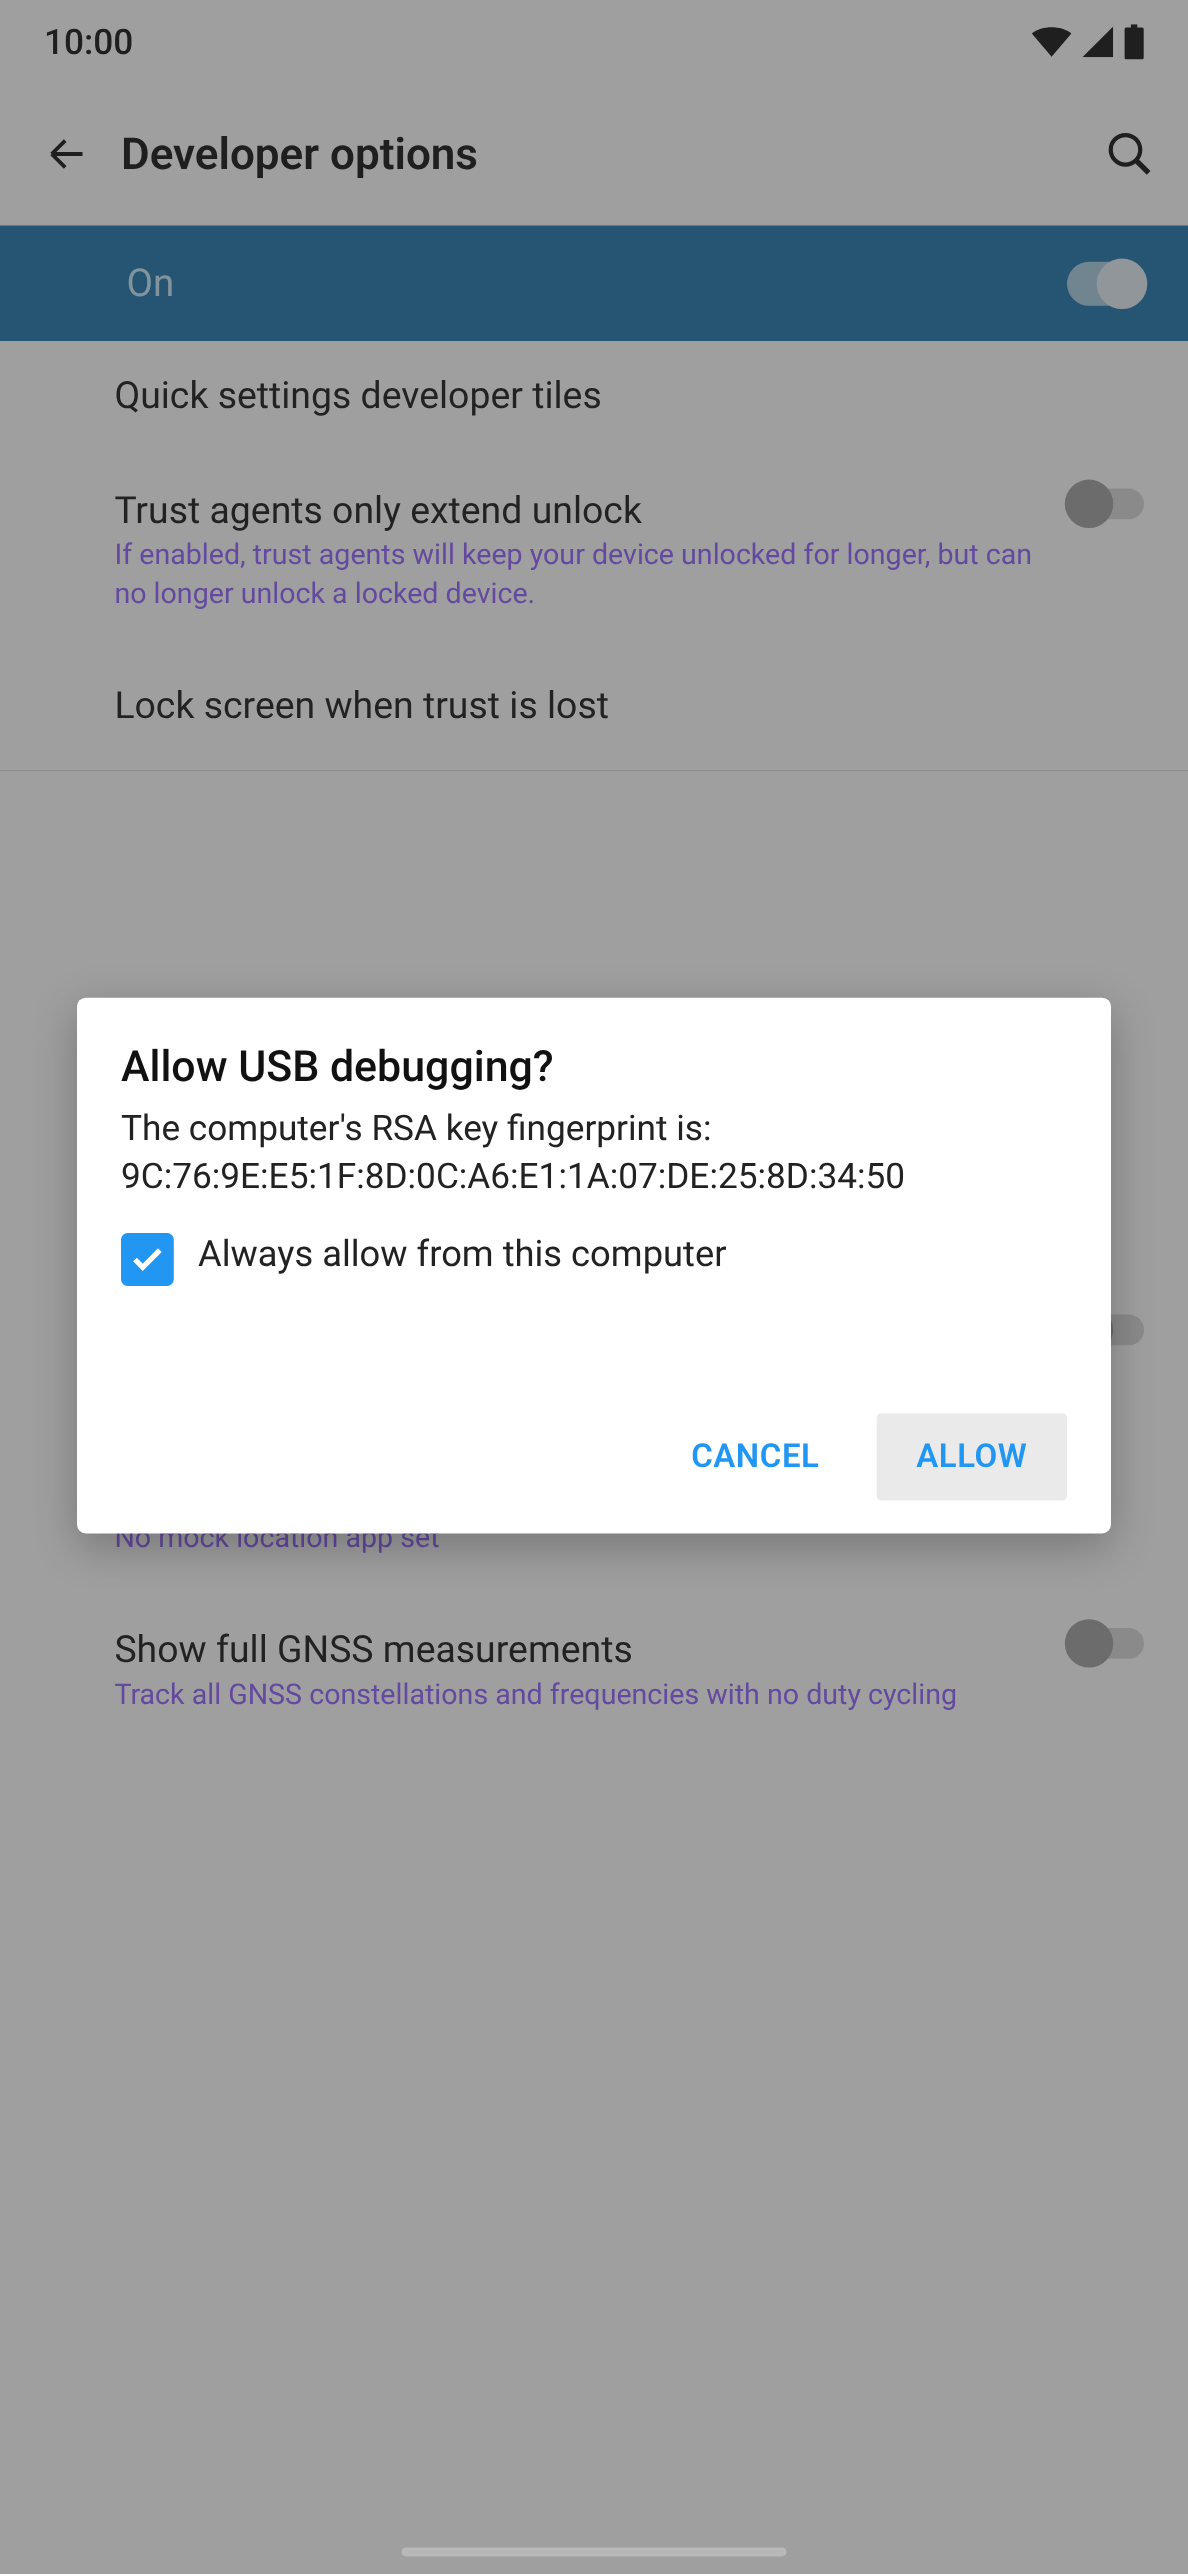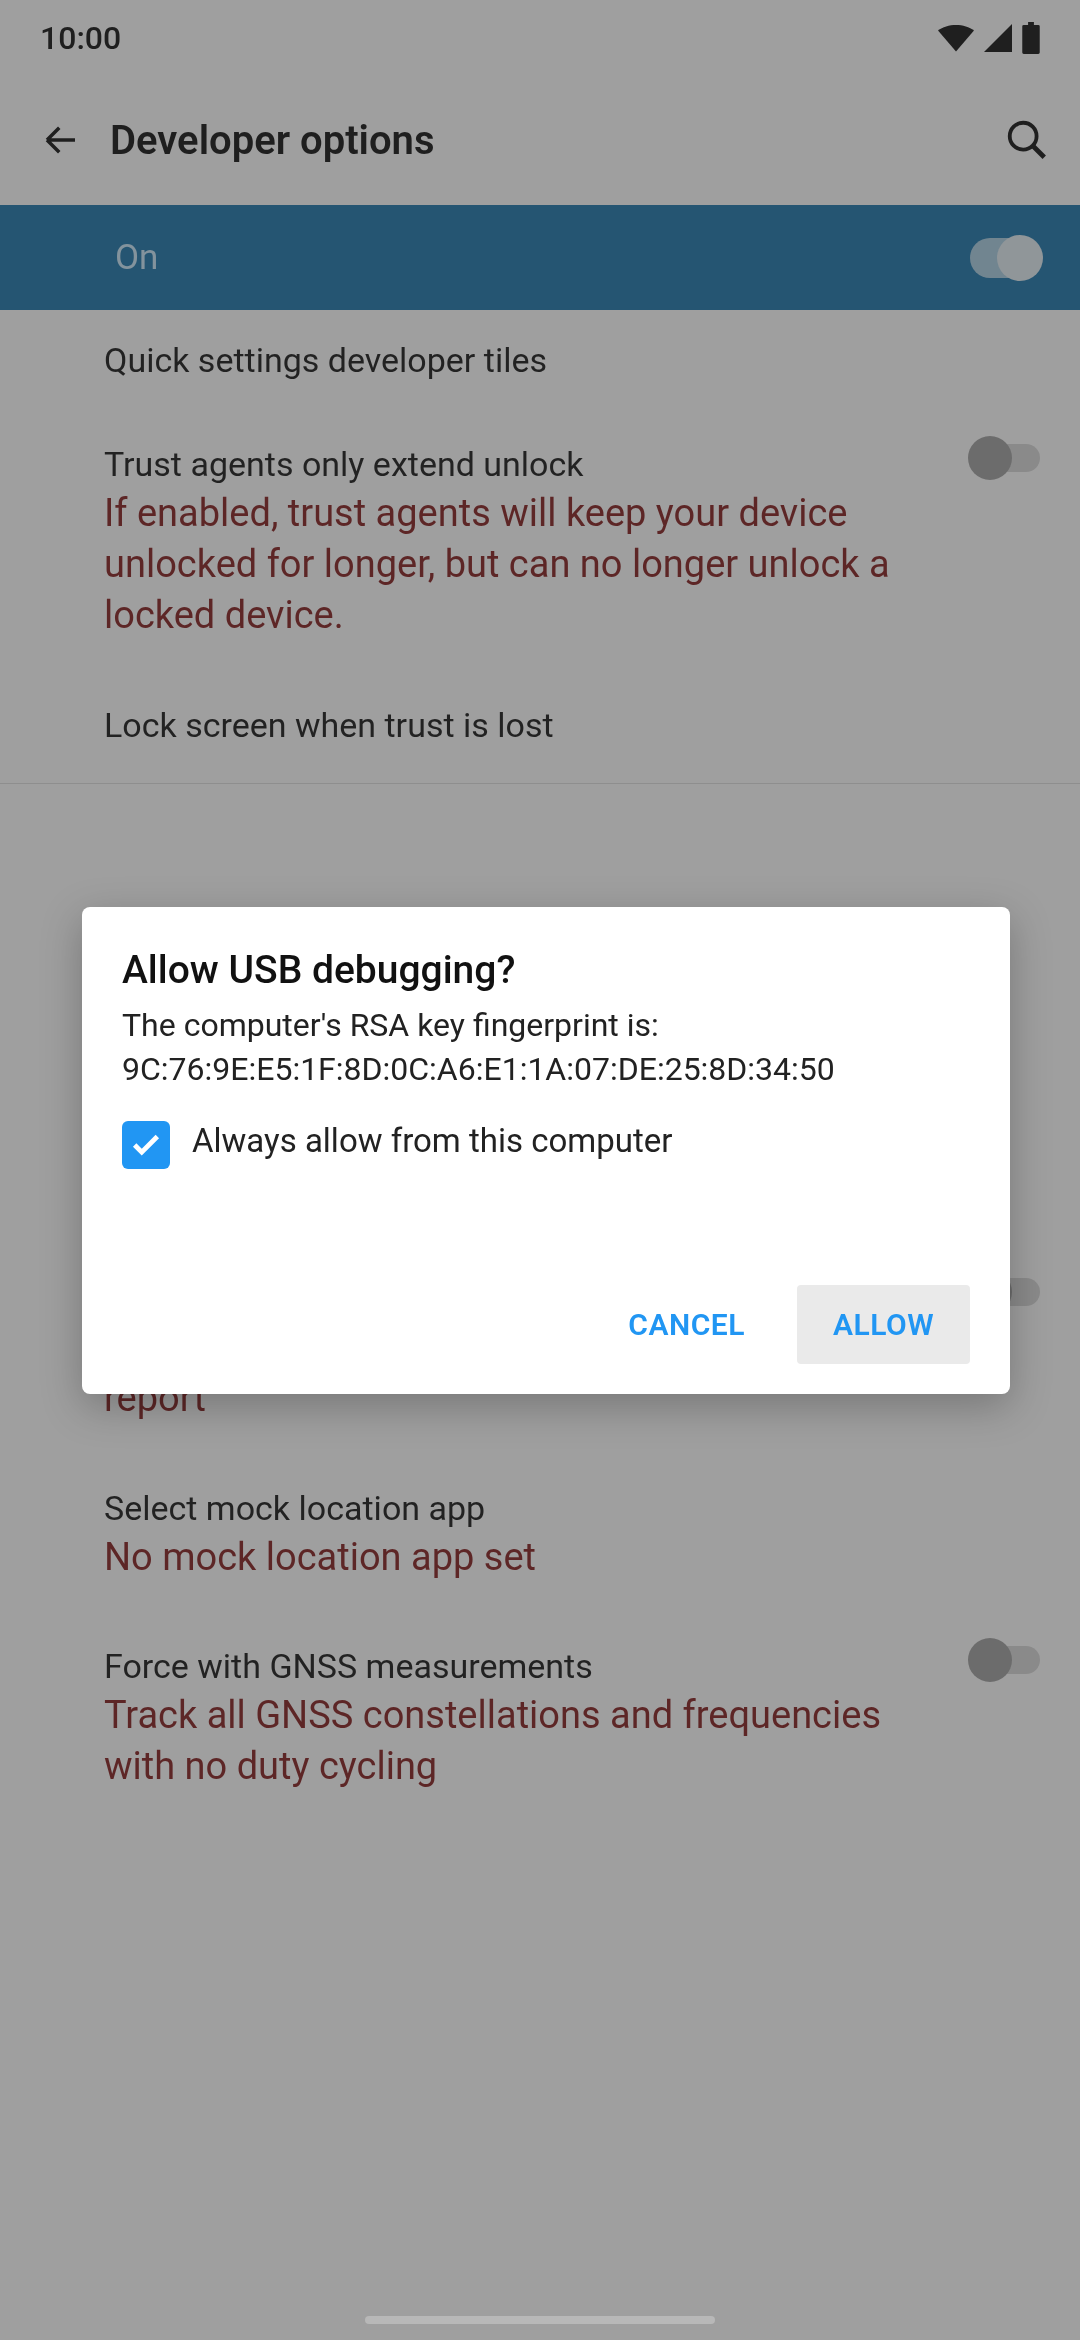--- a/index.html
+++ b/index.html
@@ -14,30 +14,30 @@
   .appbar-title { flex: 1; font-size: 40px; font-weight: 600; color: #111; }
   .icon-btn svg { display: block; }
 
   .master-switch { height: 105px; background: #1b71a4; color: #c2dff0; display: flex; align-items: center; justify-content: space-between; padding: 0 40px 0 115px; font-size: 35px; }
   .switch-on-accent { width: 70px; height: 40px; border-radius: 20px; background: rgba(255,255,255,.6); position: relative; }
   .switch-on-accent::after { content:""; width:46px; height:46px; border-radius:50%; background:#d9e4ea; position:absolute; right:-3px; top:-3px; }
 
   .content { height: 2030px; overflow: hidden; }
   .item { padding: 30px 40px 34px 104px; }
   .item-title { font-size: 34px; color: #171717; }
-  .item-sub { font-size: 38px; color: #7f1d1d; margin-top: 4px; line-height: 1.34; }
+  .item-sub { font-size: 26px; color: #8b5cf6; margin-top: 4px; line-height: 1.34; }
   .item-row { display: flex; align-items: flex-start; justify-content: space-between; gap: 20px; }
   .item-text { flex: 1; }
   .switch-off { width: 70px; height: 28px; border-radius: 14px; background: #cfcfcf; position: relative; flex: none; }
   .switch-off::after { content:""; width:44px; height:44px; border-radius:50%; background:#9a9a9a; position:absolute; left:-2px; top:-8px; }
   .section-break { border-top: 1px solid #d7d7d7; margin-top: 4px; }
 
   .scrim { position:absolute; inset:0; background: rgba(50,50,50,.44); }
 
-  .dialog { position:absolute; left:82px; right:70px; top:907px; background:#fff; border-radius:8px; padding: 40px 40px 30px 40px; box-shadow: 0 12px 40px rgba(0,0,0,.25); }
+  .dialog { position:absolute; left:70px; right:70px; top:907px; background:#fff; border-radius:8px; padding: 40px 40px 30px 40px; box-shadow: 0 12px 40px rgba(0,0,0,.25); }
   .dialog-title { font-size: 39px; font-weight: 500; color: #111; }
   .dialog-body { font-size: 32px; color: #222; margin-top: 10px; line-height: 1.38; }
   .chk-row { display:flex; align-items:flex-start; gap:22px; margin-top: 30px; }
   .chk { width:48px; height:48px; border-radius:6px; background:#2196f3; display:flex; align-items:center; justify-content:center; flex:none; }
   .chk svg { display:block; }
   .chk-label { font-size: 33px; color: #222; }
   .dialog-actions { display:flex; justify-content:flex-end; gap:16px; margin-top: 116px; }
   .dlg-btn { font-size: 30px; font-weight: 600; color:#2196f3; padding: 22px 36px; letter-spacing: .5px; }
   .dlg-btn.primary { background:#eaeaea; border-radius: 4px; }
 
@@ -114,21 +114,21 @@
     <span class="switch-off"></span>
   </div>
 
   <div class="item">
     <div class="item-title">Select mock location app</div>
     <div class="item-sub">No mock location app set</div>
   </div>
 
   <div class="item item-row">
     <div class="item-text">
-      <div class="item-title">Force with GNSS measurements</div>
+      <div class="item-title">Show full GNSS measurements</div>
       <div class="item-sub">Track all GNSS constellations and frequencies with no duty cycling</div>
     </div>
     <span class="switch-off"></span>
   </div>
 </div>
 
 <div class="scrim"></div>
 
 <div class="dialog">
   <div class="dialog-title">Allow USB debugging?</div>

